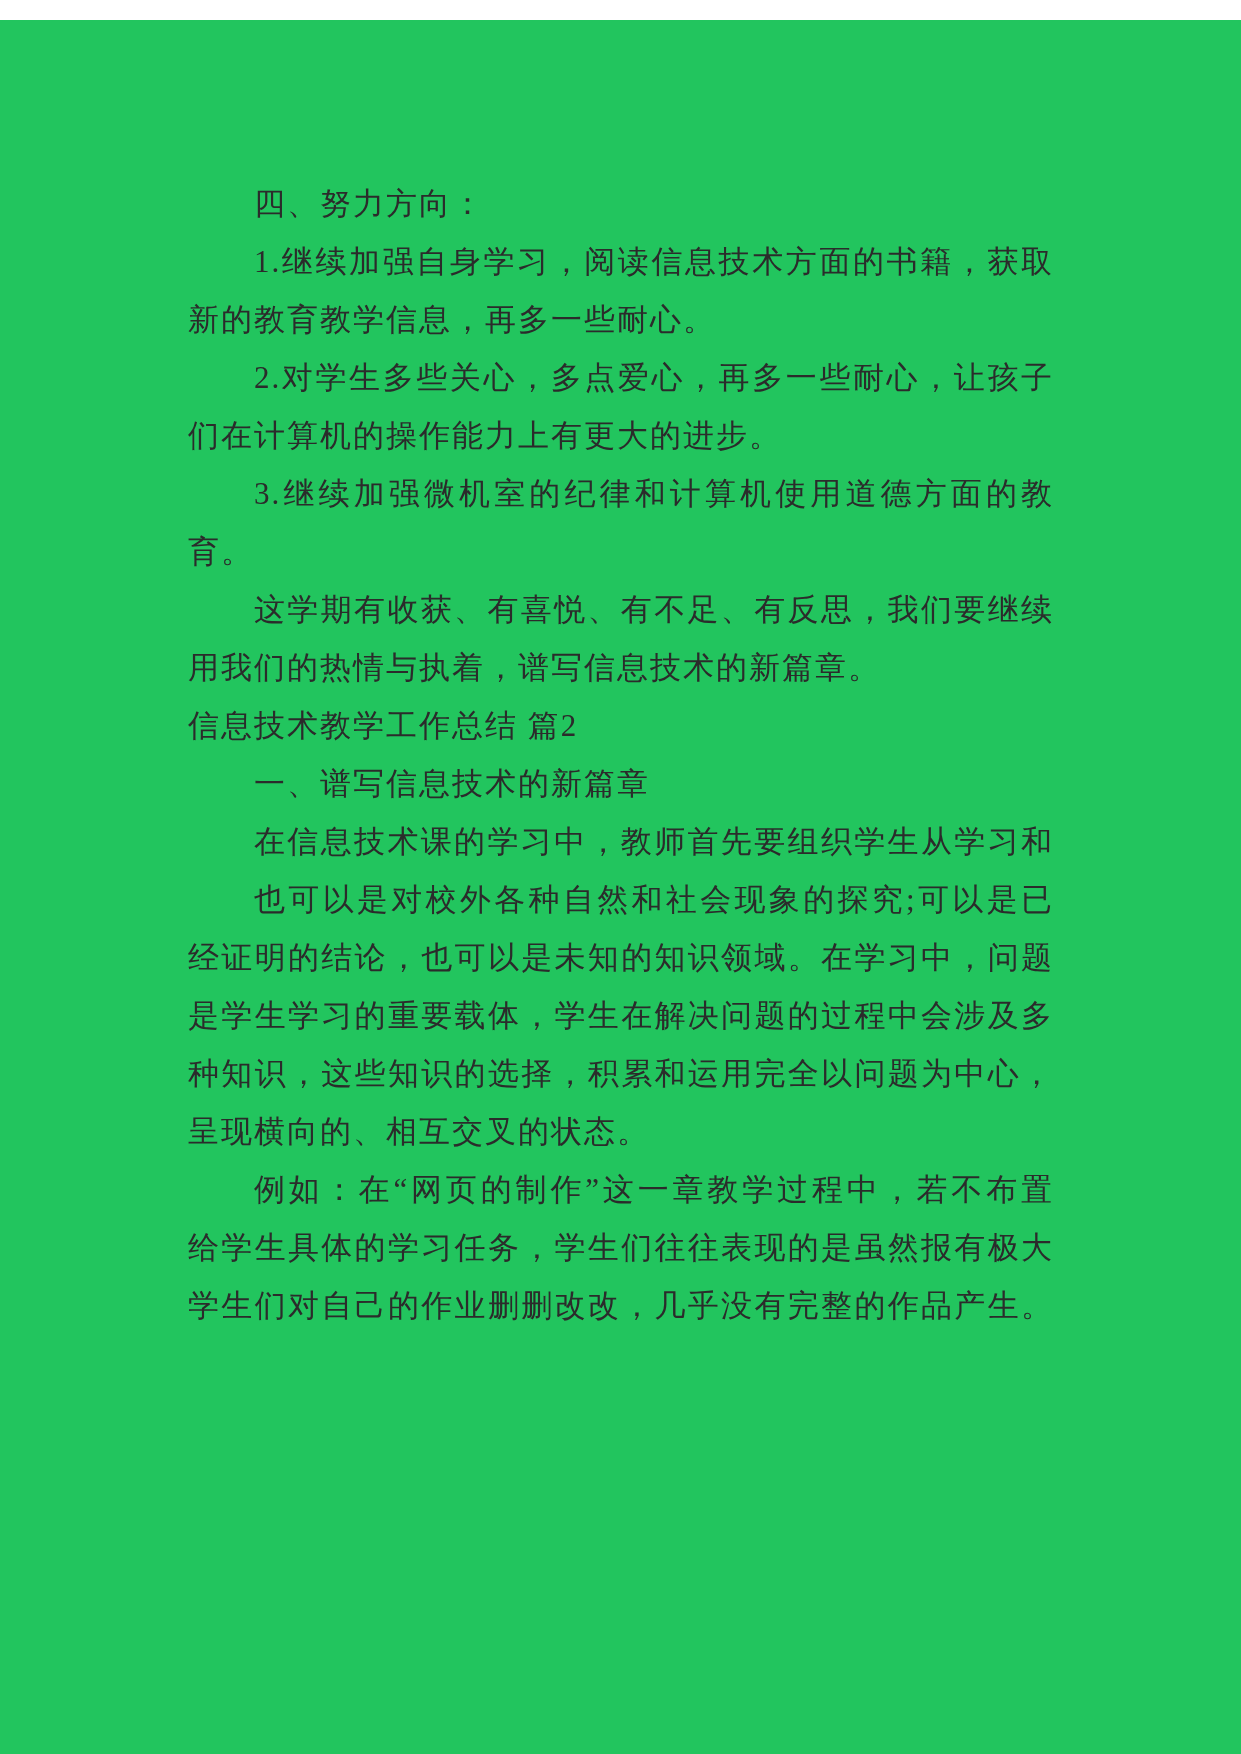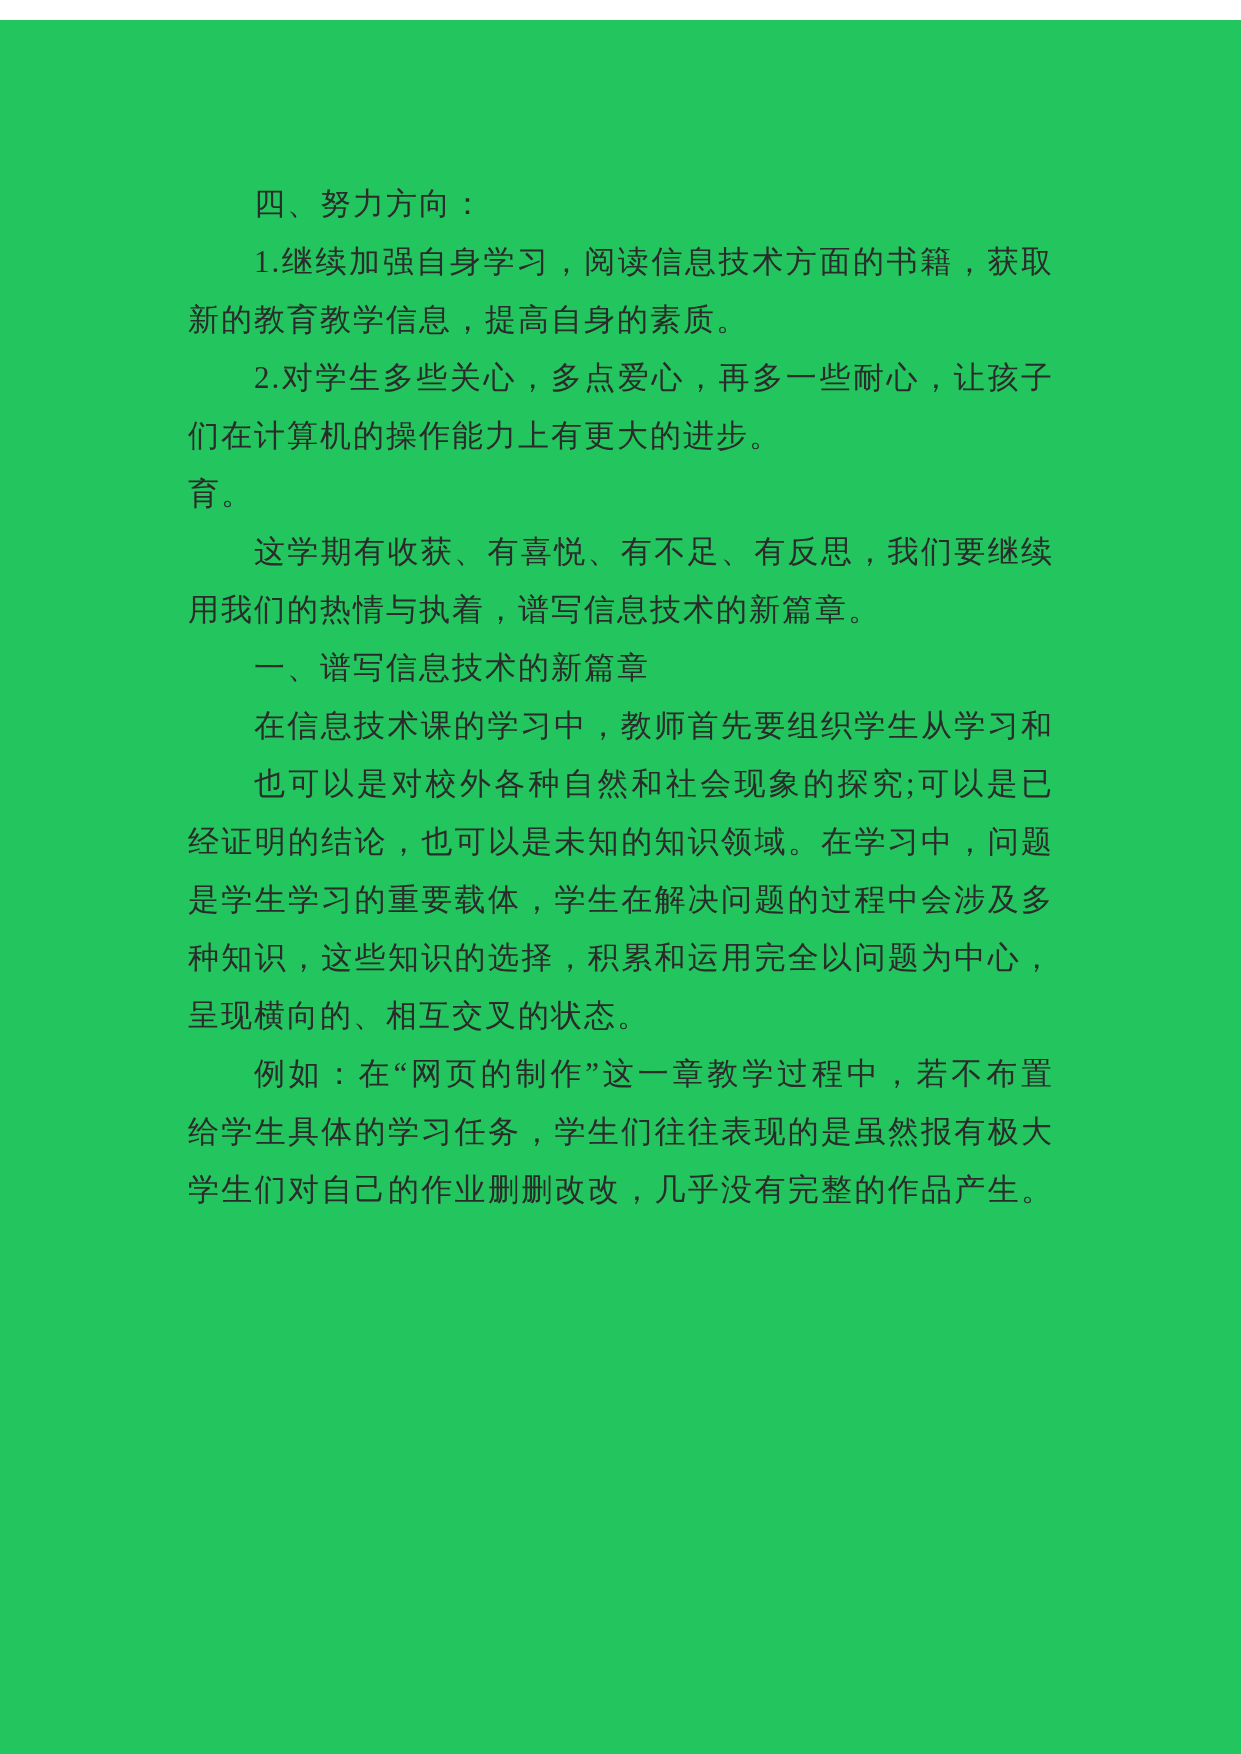--- a/index.html
+++ b/index.html
@@ -39,26 +39,28 @@
     text-align-last: justify;
   }
 </style>
 </head>
 <body>
 
 <div class="page" style="background: #22c55e; margin-top: 20px;">
   <div class="content" style="color: rgb(43, 43, 43);">
       <div class="line indent">四、努力方向：</div>
       <div class="line indent full">1.继续加强自身学习，阅读信息技术方面的书籍，获取</div>
-      <div class="line">新的教育教学信息，提高自身的素质。</div>
+      <div class="line">新的教育教学信息，再多一些耐心。</div>
       <div class="line indent full">2.对学生多些关心，多点爱心，再多一些耐心，让孩子</div>
       <div class="line">们在计算机的操作能力上有更大的进步。</div>
+      <div class="line indent full">3.继续加强微机室的纪律和计算机使用道德方面的教</div>
       <div class="line">育。</div>
       <div class="line indent full">这学期有收获、有喜悦、有不足、有反思，我们要继续</div>
       <div class="line">用我们的热情与执着，谱写信息技术的新篇章。</div>
+      <div class="line">信息技术教学工作总结 篇2</div>
       <div class="line indent">一、谱写信息技术的新篇章</div>
       <div class="line indent full">在信息技术课的学习中，教师首先要组织学生从学习和</div>
       <div class="line indent full">也可以是对校外各种自然和社会现象的探究;可以是已</div>
       <div class="line full">经证明的结论，也可以是未知的知识领域。在学习中，问题</div>
       <div class="line full">是学生学习的重要载体，学生在解决问题的过程中会涉及多</div>
       <div class="line full">种知识，这些知识的选择，积累和运用完全以问题为中心，</div>
       <div class="line">呈现横向的、相互交叉的状态。</div>
       <div class="line indent full">例如：在“网页的制作”这一章教学过程中，若不布置</div>
       <div class="line full">给学生具体的学习任务，学生们往往表现的是虽然报有极大</div>
       <div class="line full">学生们对自己的作业删删改改，几乎没有完整的作品产生。</div>

